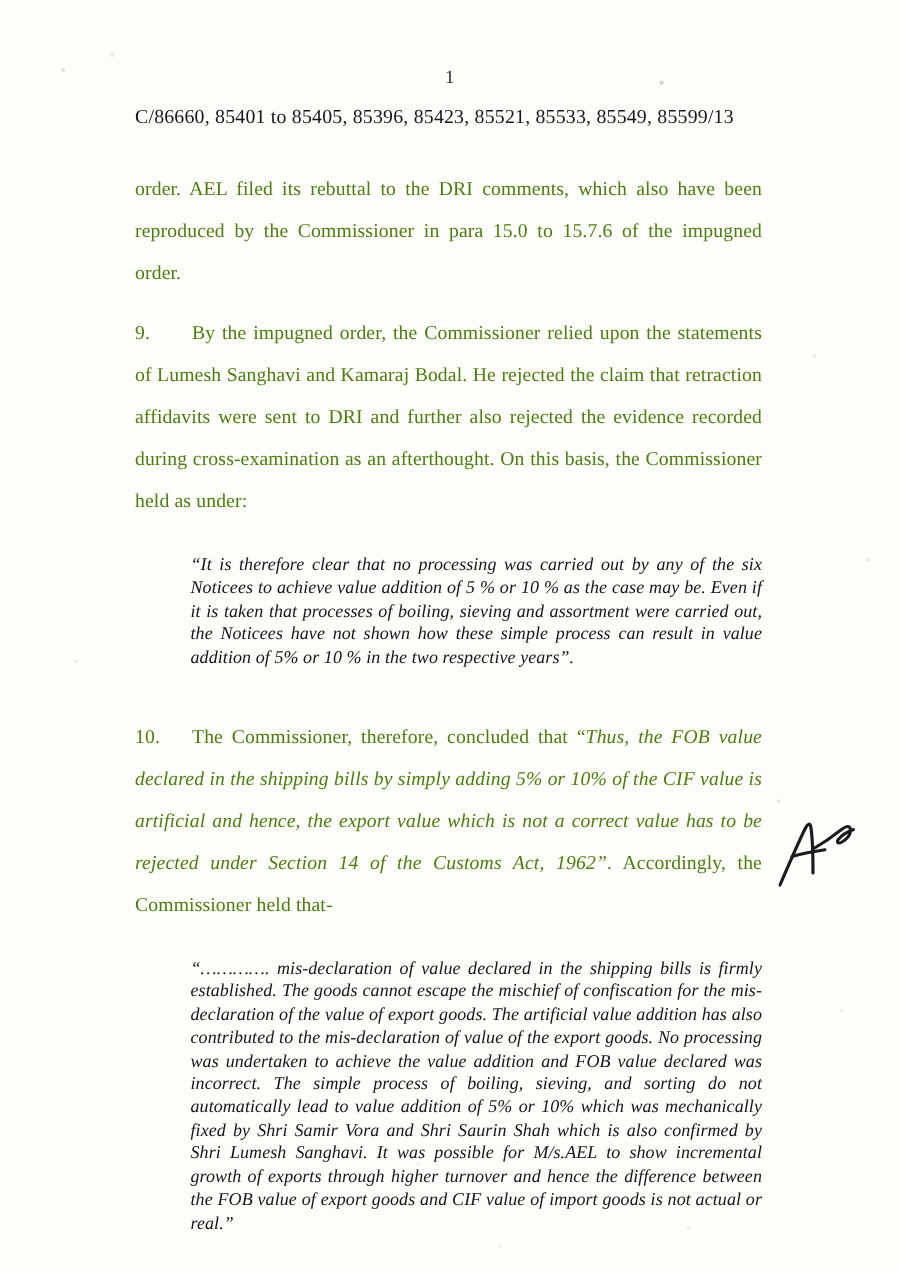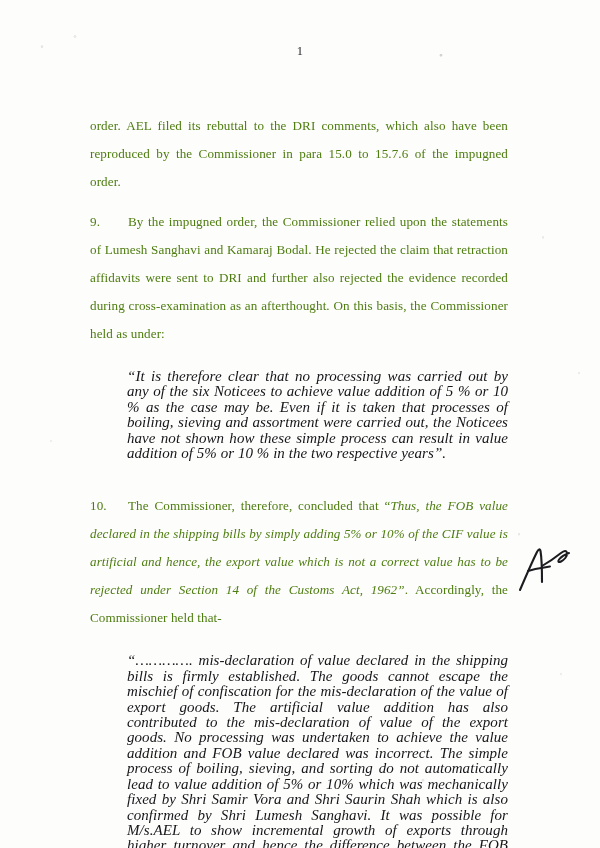--- a/index.html
+++ b/index.html
@@ -96,21 +96,21 @@
   .ital {
     font-style: italic;
   }
 
   
   blockquote.quote-block {
     margin: 0;
     margin-left: 37px;
     width: 381px;
     font-style: italic;
-    font-size: 15px;
+    font-size: 12px;
     line-height: 15.4px;
     text-align: justify;
     text-justify: inter-word;
     letter-spacing: .05px;
     color: #16161a;
   }
 
   .gap-before-quote-1 { height: 21px; }
   .gap-after-quote-1  { height: 31px; }
   .gap-before-quote-2 { height: 21px; }
@@ -131,20 +131,21 @@
 </style>
 </head>
 <body>
 
 <div class="page">
 
   <div class="scan-noise"></div>
 
   <div class="page-number">1</div>
 
+  <div class="case-header">C/86660, 85401 to 85405, 85396, 85423, 85521, 85533, 85549, 85599/13</div>
 
   <div class="body-col">
 
     <p class="body-para">order.    AEL filed its rebuttal to the DRI comments, which also have been reproduced by the Commissioner in para 15.0 to 15.7.6 of the impugned order.</p>
 
     <p class="body-para">
       <span class="para-num">9.</span><span>By the impugned order, the Commissioner relied upon the statements of Lumesh Sanghavi and Kamaraj Bodal.  He rejected the claim that retraction affidavits were sent to DRI and further also rejected the evidence recorded during cross-examination as an afterthought.    On this basis, the Commissioner held as under:</span>
     </p>
 
     <div class="gap-before-quote-1"></div>

